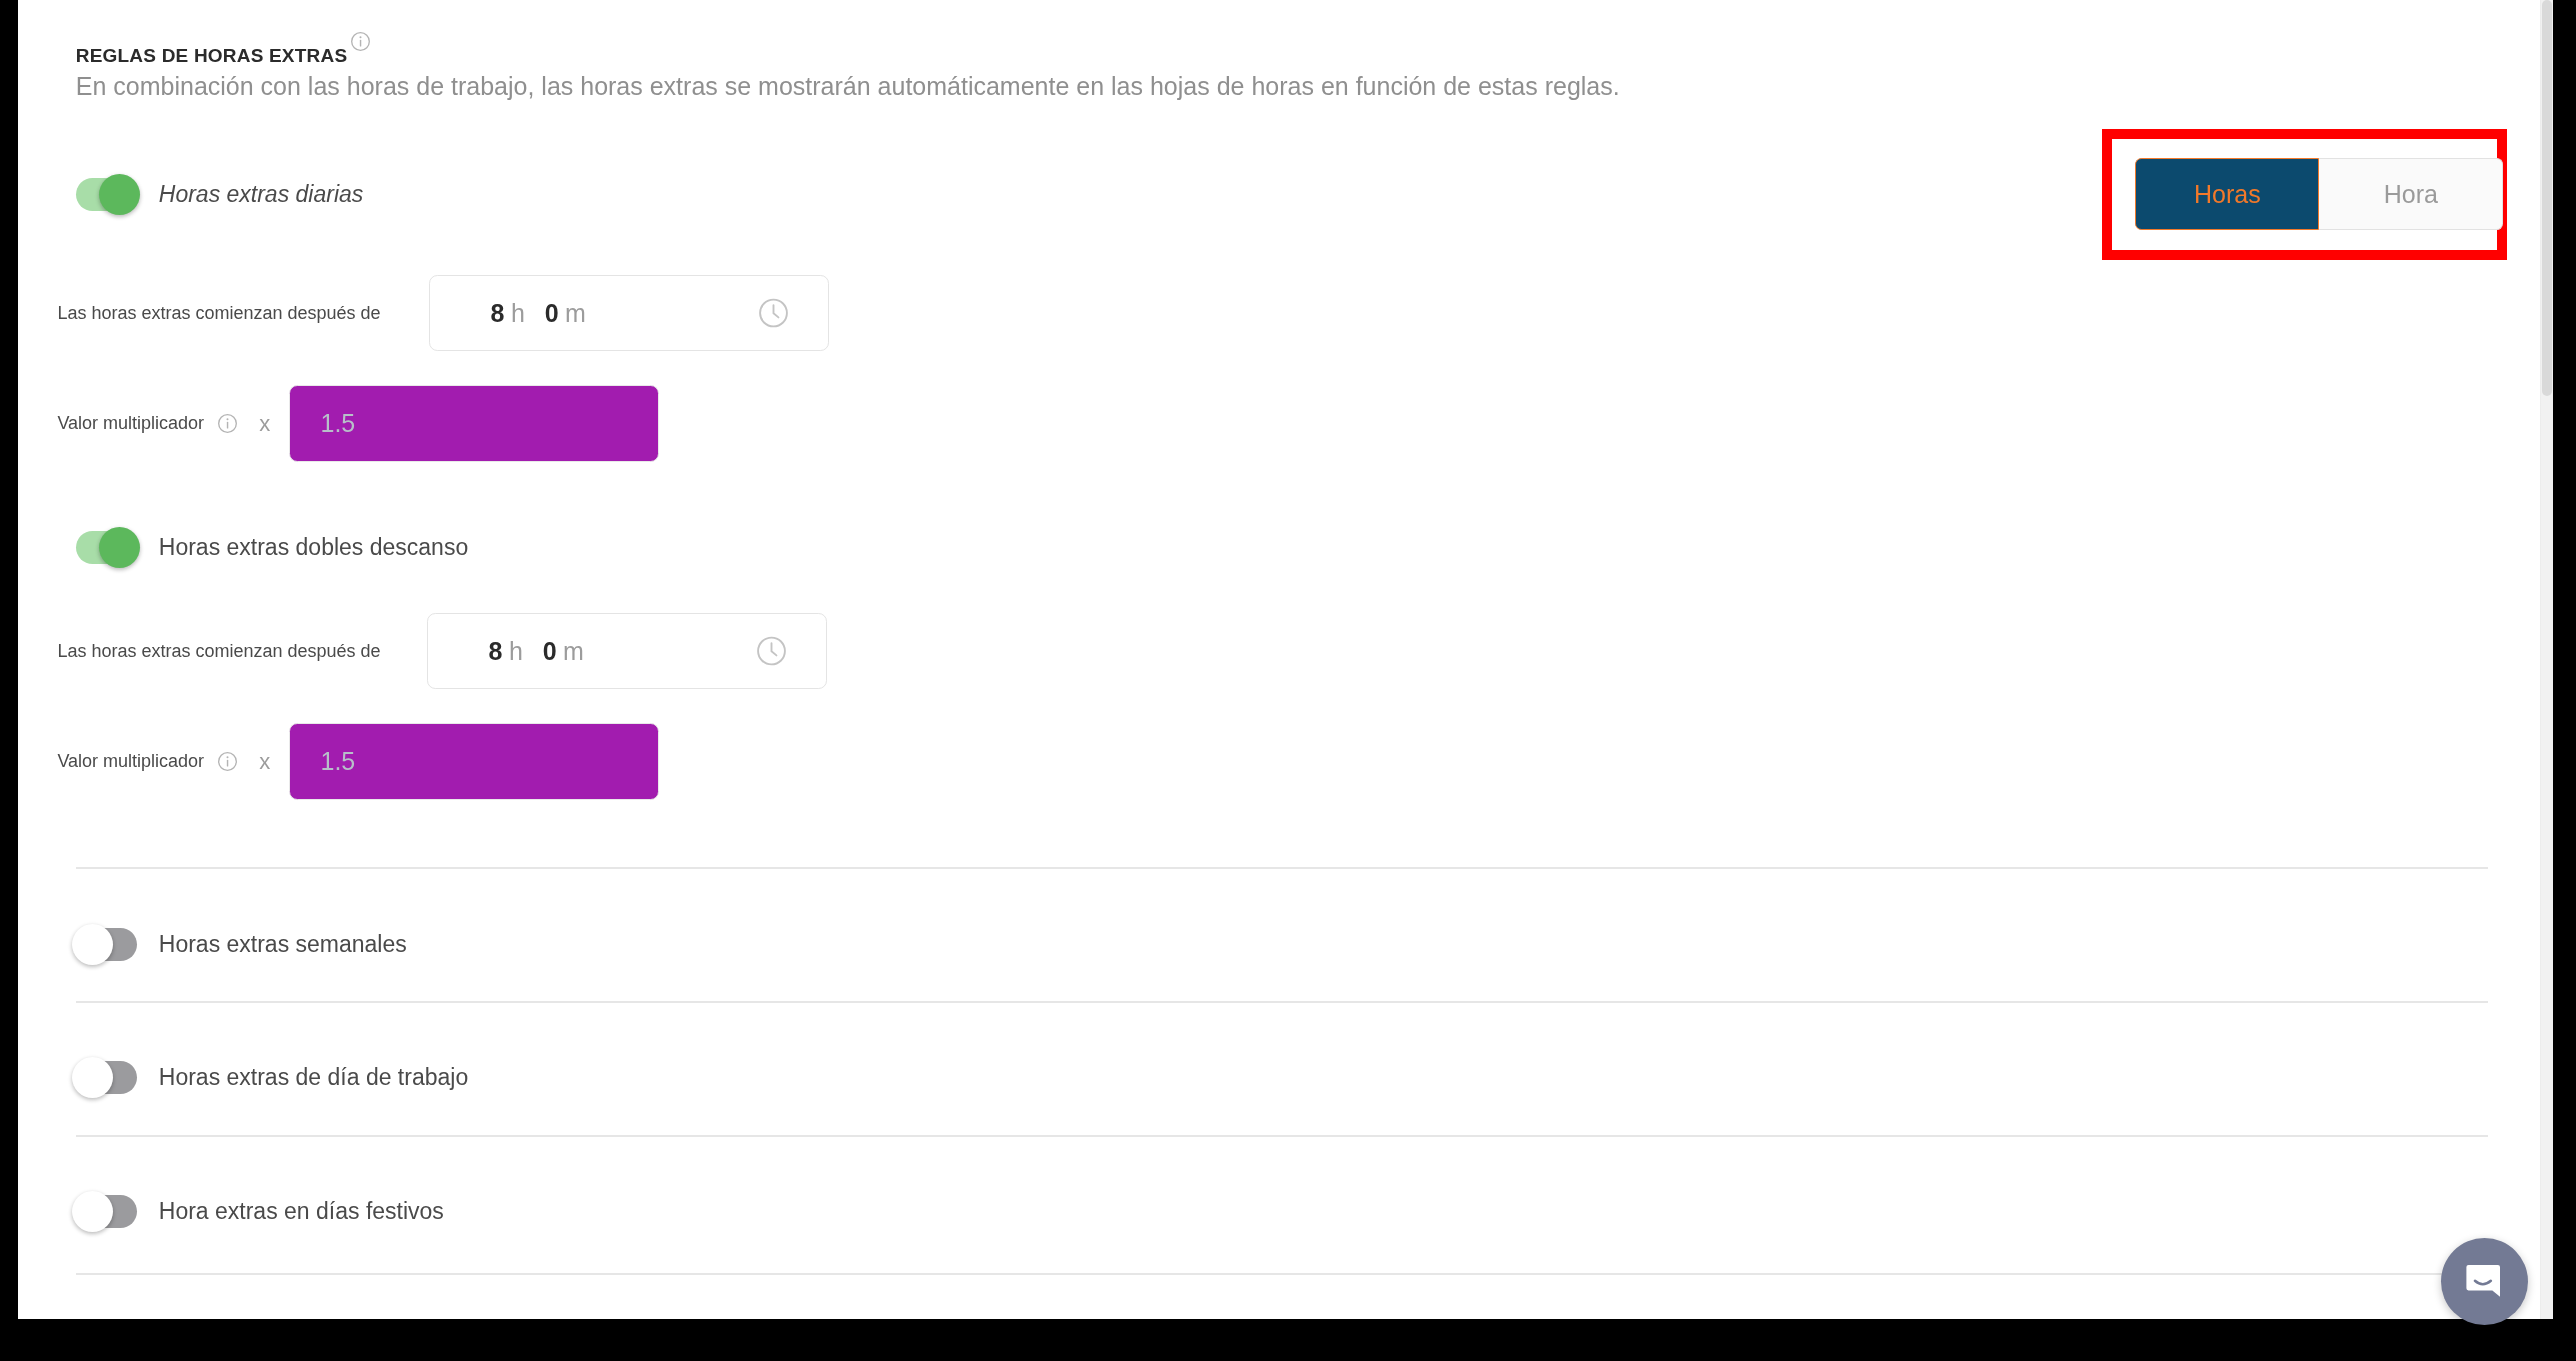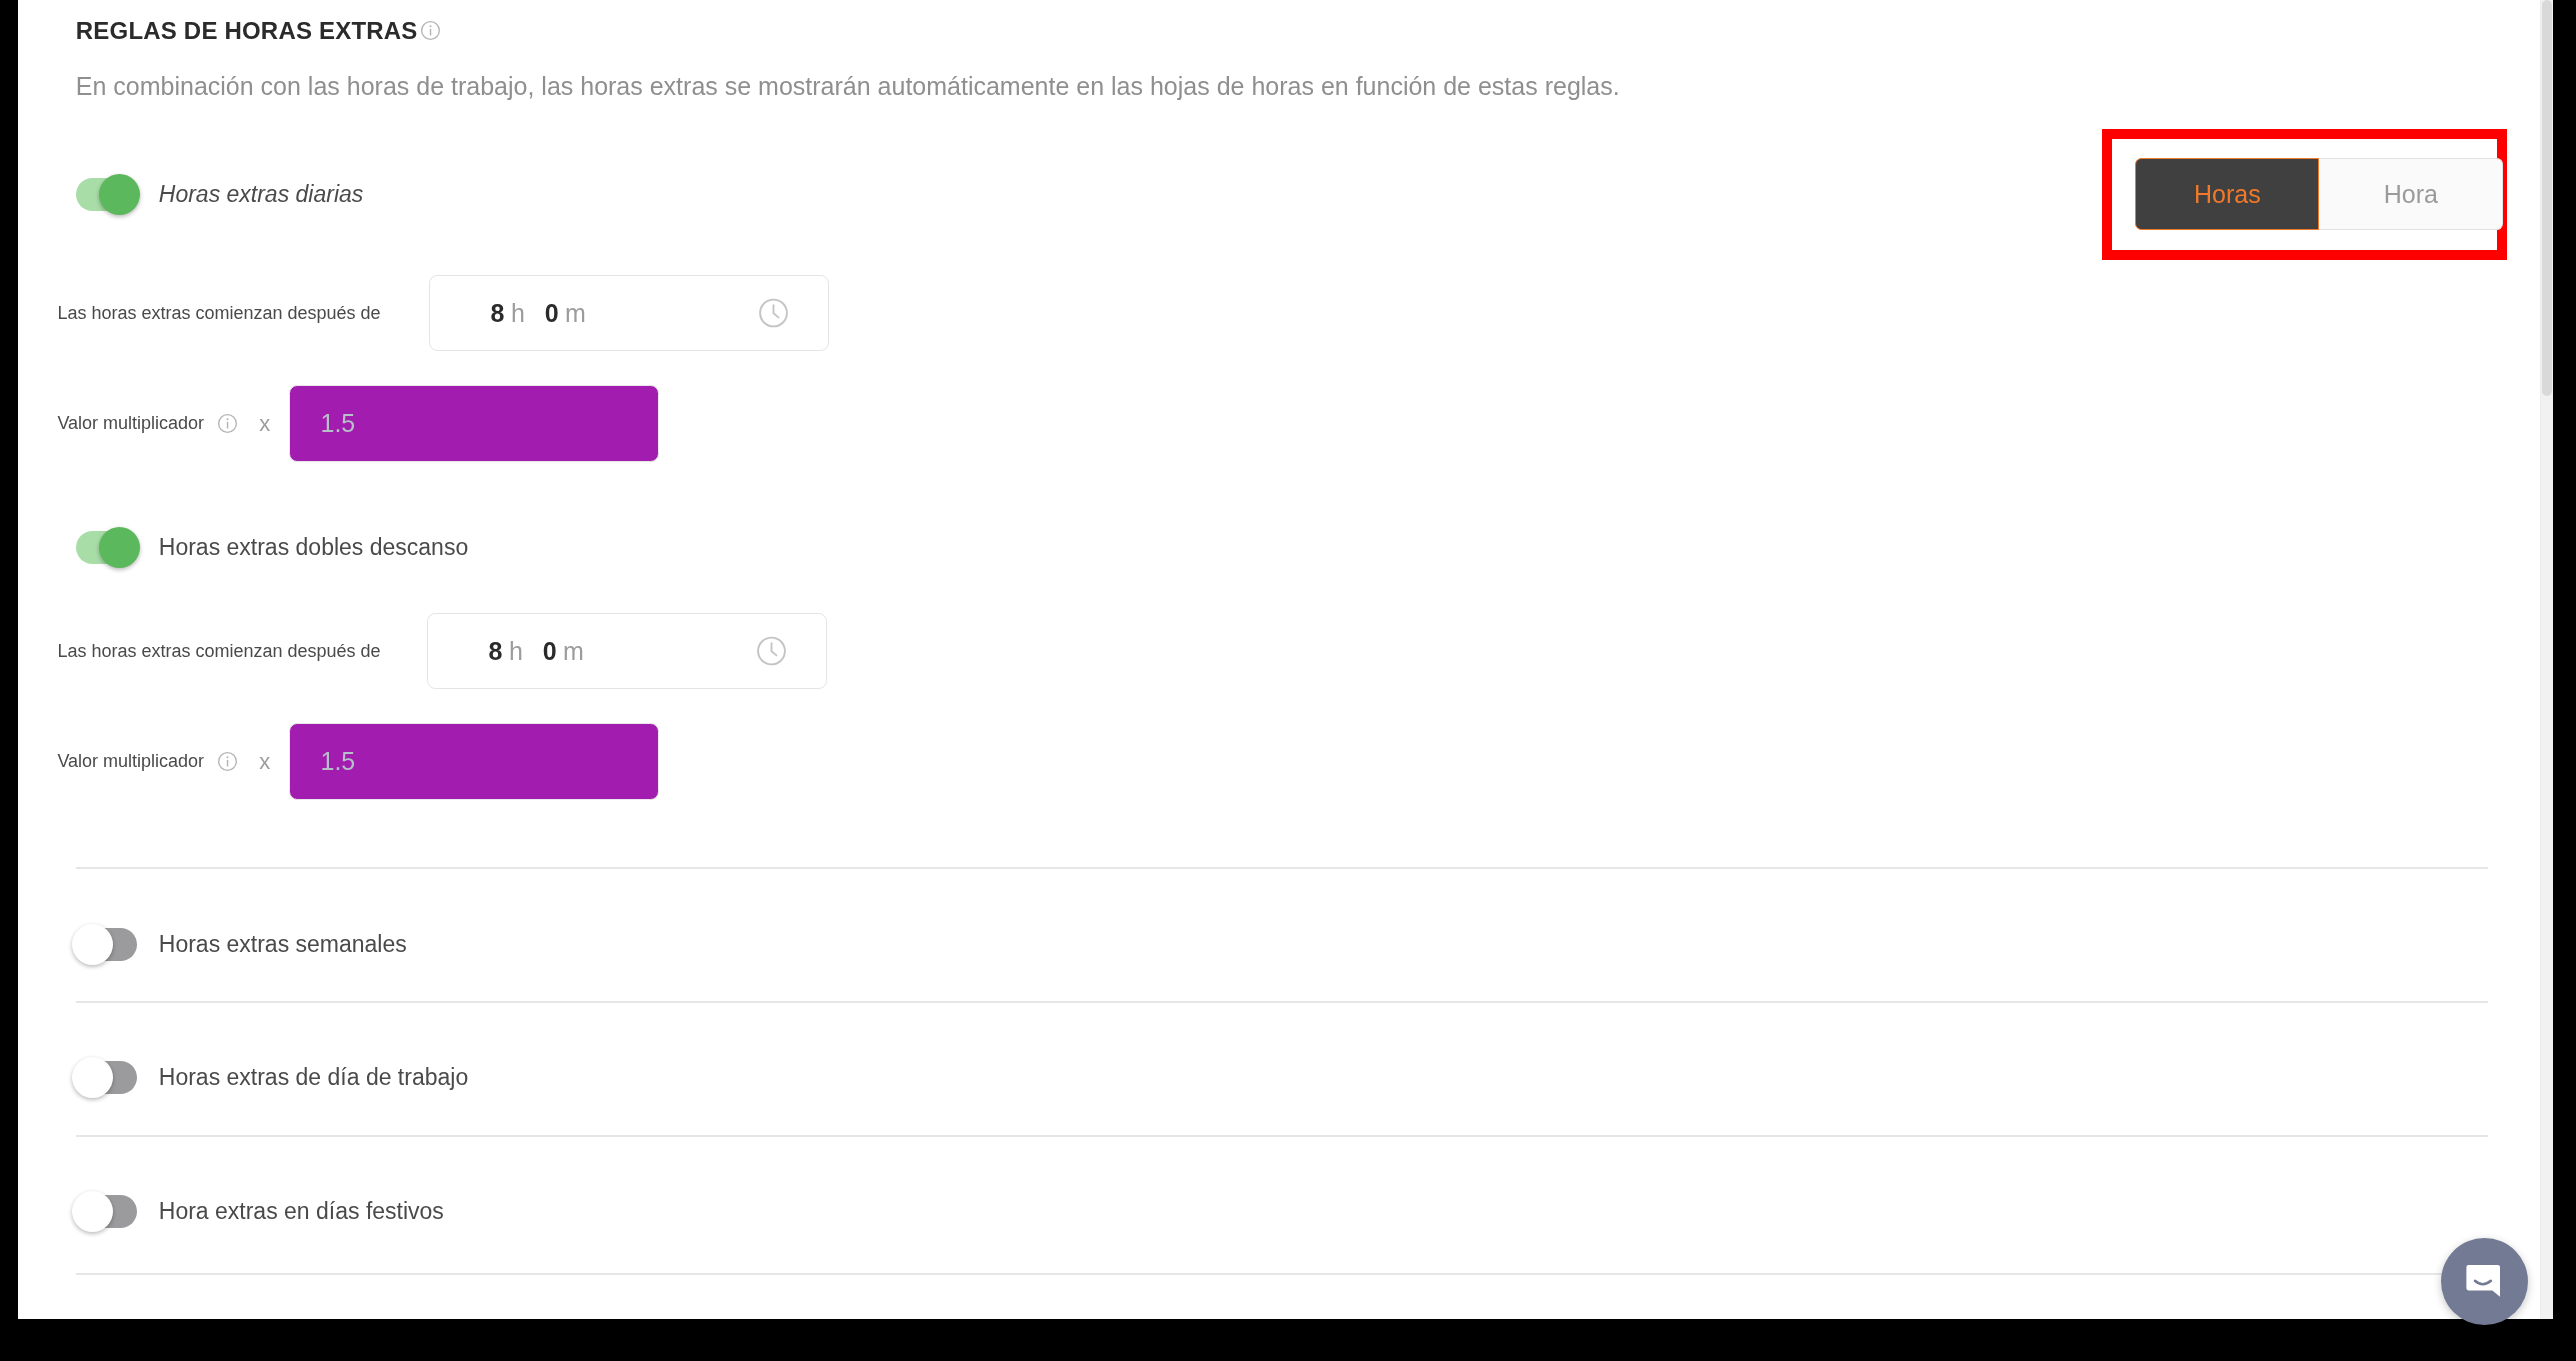--- a/index.html
+++ b/index.html
@@ -64,25 +64,26 @@
   
   .section-header {
     position: absolute;
     left: 18.4px;
     top: 16.6px;
     display: flex;
     align-items: center;
     gap: 1.8px;
   }
   .section-title {
-    font-size: 24px;
+    font-size: 19px;
     font-weight: bold;
     color: #2b2b2b;
     letter-spacing: 0.2px;
     white-space: nowrap;
+    margin-top: 28px;
   }
   .section-desc {
     position: absolute;
     left: 18.4px;
     top: 72px;
     font-size: 25px;
     color: #8f8f8f;
     white-space: nowrap;
     font-weight: 400;
   }
@@ -123,21 +124,21 @@
     justify-content: center;
     font-size: 25px;
     cursor: pointer;
     background: #fafafa;
     border: 0.9px solid #e2e2e2;
     color: #9a9a9a;
   }
   .seg-btn.left  { border-radius: 6.4px 0 0 6.4px; }
   .seg-btn.right { border-radius: 0 6.4px 6.4px 0; border-left: none; }
   .seg-btn.active {
-    background: #404040;
+    background: #0c4a6e;
     border: 1.8px solid #f2792a;
     color: #f2792a;
     font-weight: 500;
     z-index: 2;
   }
 
   
   .switch-row {
     position: absolute;
     display: flex;

